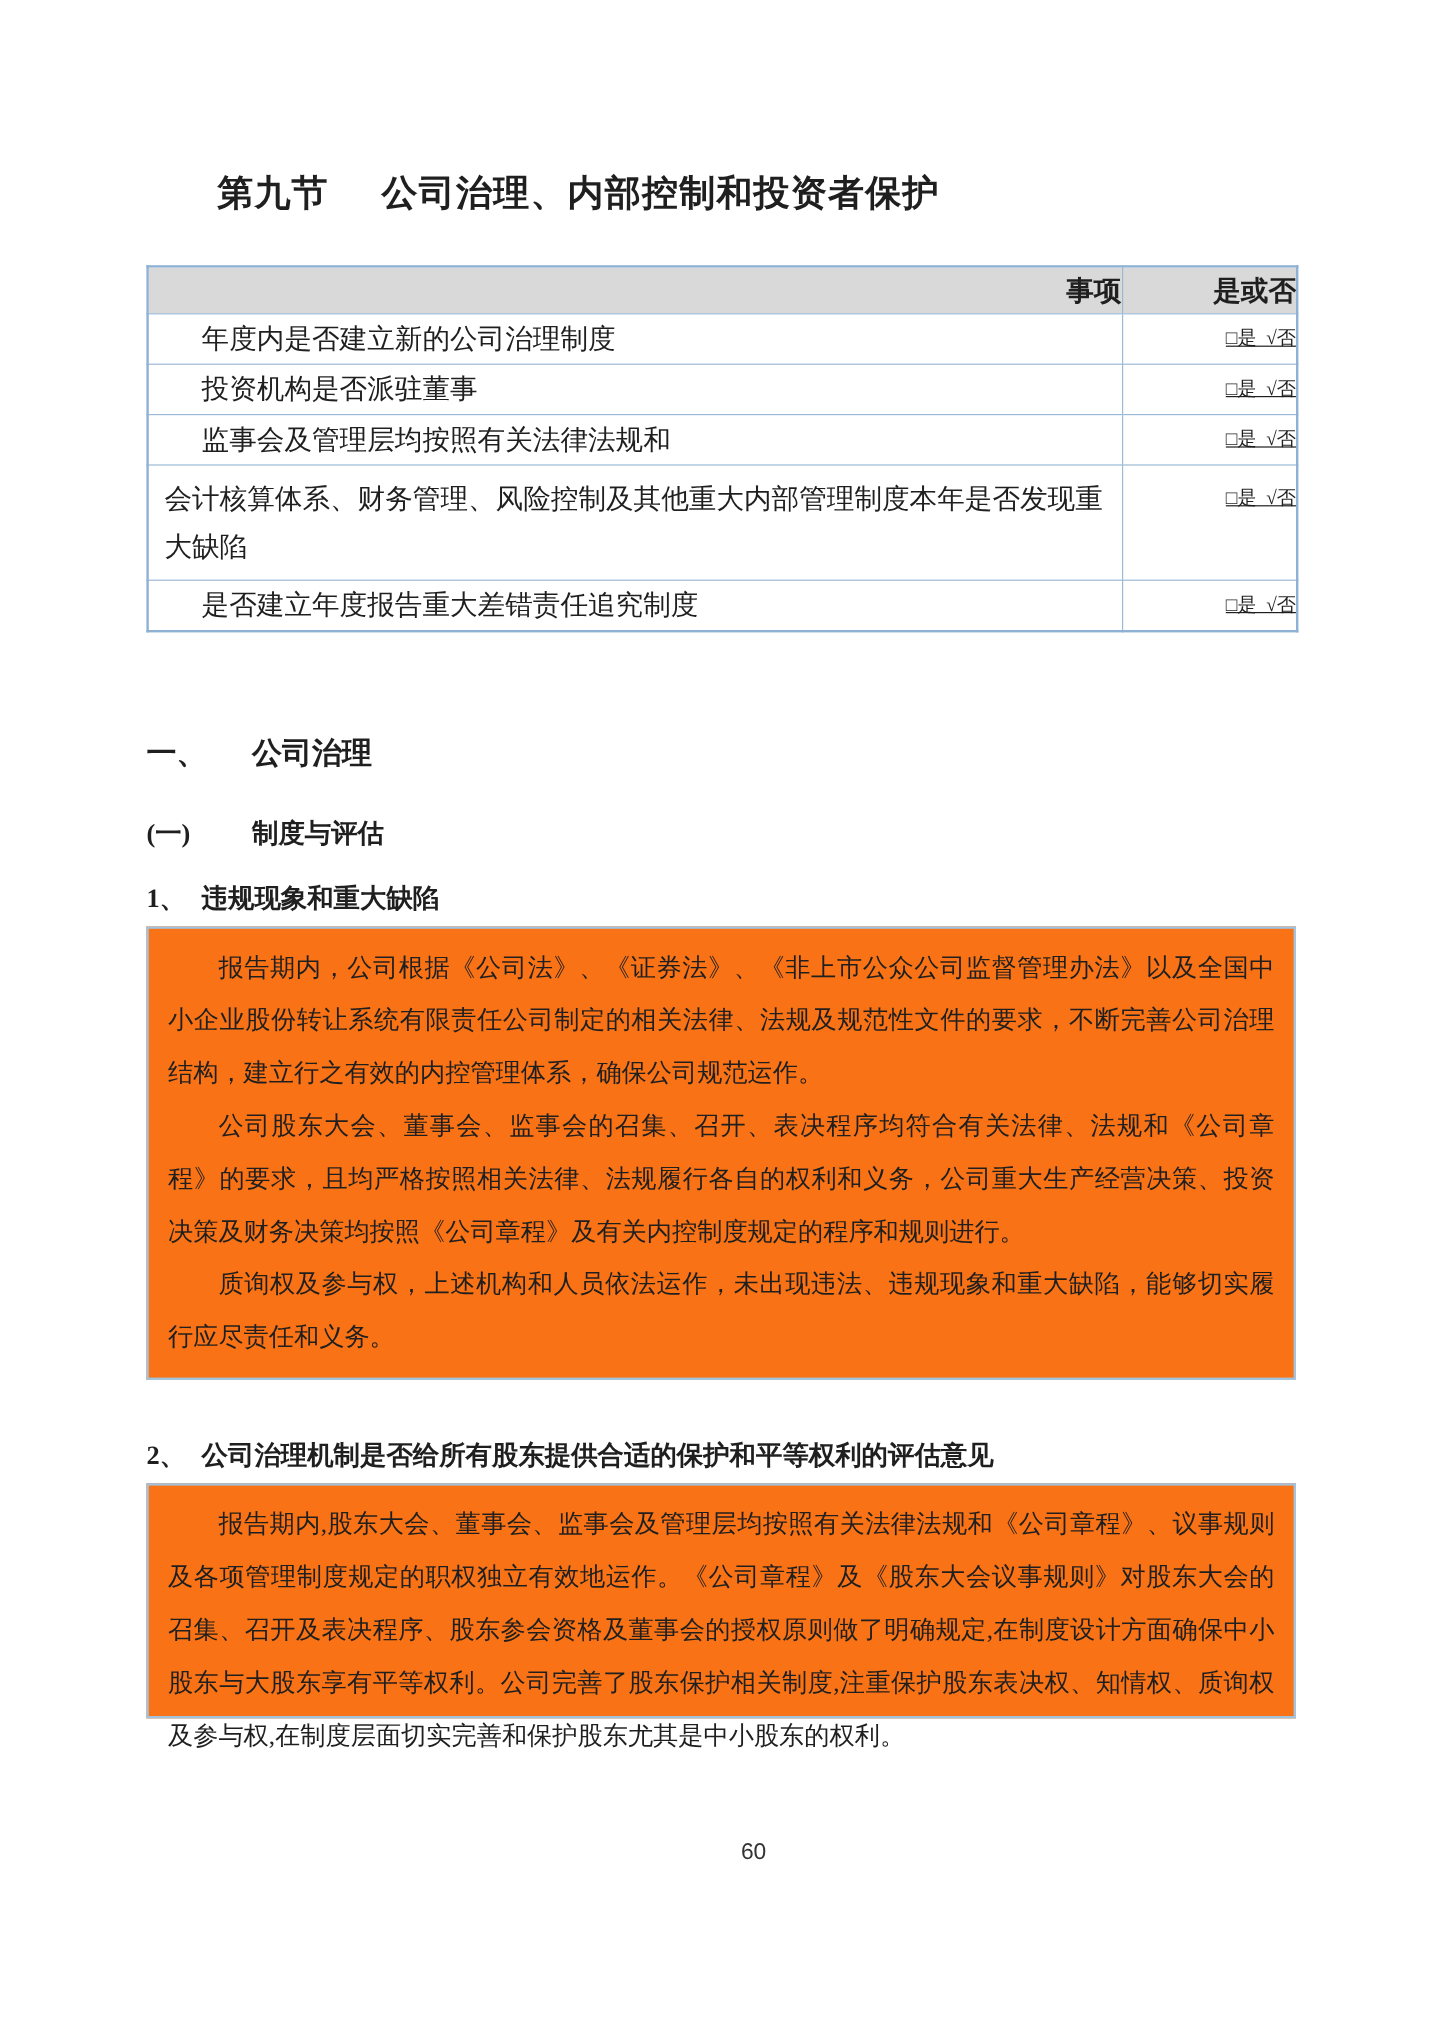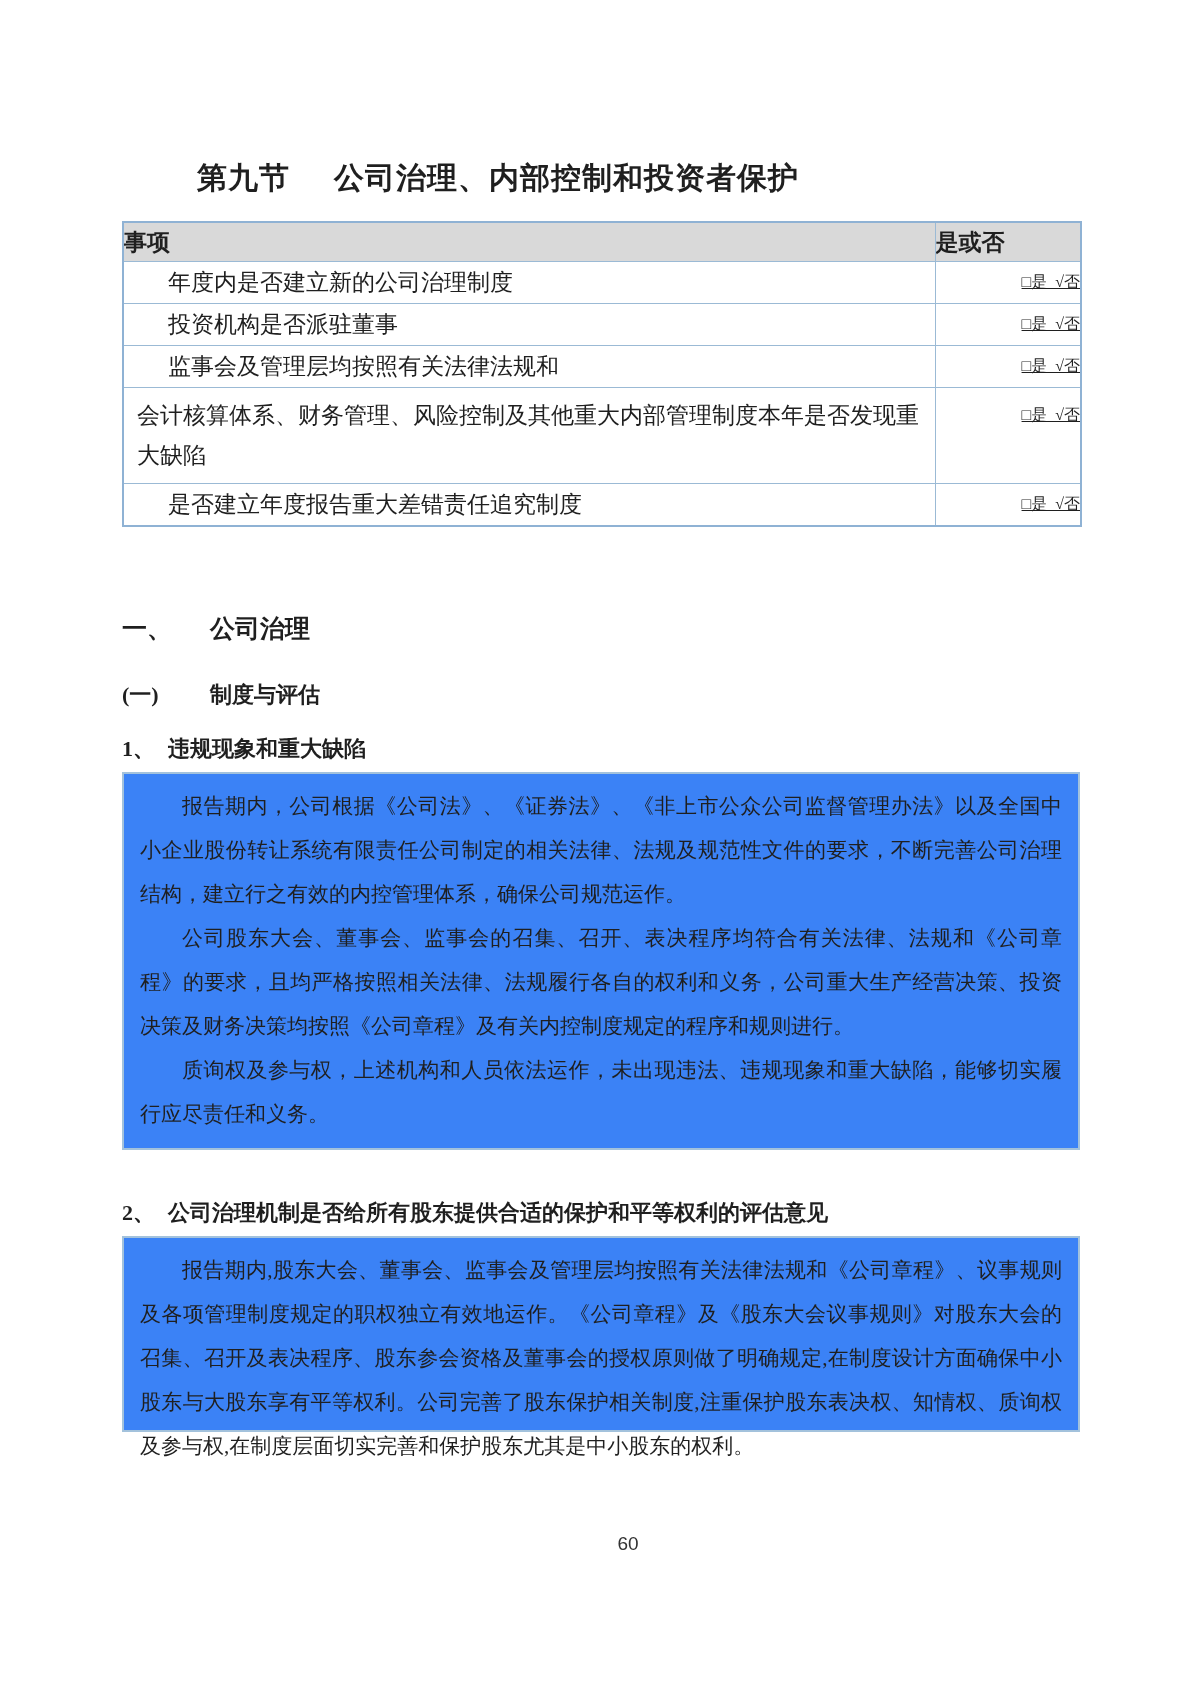--- a/index.html
+++ b/index.html
@@ -18,21 +18,21 @@
     height: 1697px;
     overflow: hidden;
   }
 
   
   .doc-title {
     position: absolute;
     top: 140px;
     left: 0;
     width: 964px;
-    margin: 16px;
+    margin: 0;
     text-align: center;
     font-size: 30px;
     font-weight: bold;
     line-height: 44px;
     letter-spacing: 1px;
   }
   .doc-title .gap { display: inline-block; width: 44px; }
 
   
   table.gov-table {
@@ -48,21 +48,21 @@
   table.gov-table col.c2 { width: 146px; }
   table.gov-table th, table.gov-table td {
     border: 1.5px solid #9bbad5;
     overflow: hidden;
   }
   table.gov-table { border: 2px solid #8fb2d4; }
   table.gov-table th {
     background: #d9d9d9;
     height: 38px;
     font-weight: bold;
-    text-align: left;
+    text-align: right;
     vertical-align: middle;
     padding: 0;
   }
   table.gov-table td { background: #ffffff; vertical-align: middle; }
   table.gov-table td.item {
     text-align: left;
     padding: 0 10px 0 13px;
     line-height: 40px;
   }
   table.gov-table td.answer {
@@ -94,21 +94,21 @@
   .h-level3 .num { width: 46px; }
   .h-level4 { top: 1199px; font-size: 22px; line-height: 27px; }
   .h-level4 .num { width: 46px; }
 
   
   .text-box {
     position: absolute;
     left: 122px;
     width: 958px;
     border: 2px solid #a3c2dc;
-    background: #3b82f6;
+    background: #f97316;
     box-sizing: border-box;
     padding: 10px 16px 6px 16px;
   }
   .box-1 { top: 772px; height: 378px; }
   .box-2 { top: 1236px; height: 196px; }
   .text-box p {
     margin: 0;
     font-size: 21px;
     line-height: 44px;
     text-align: justify;

